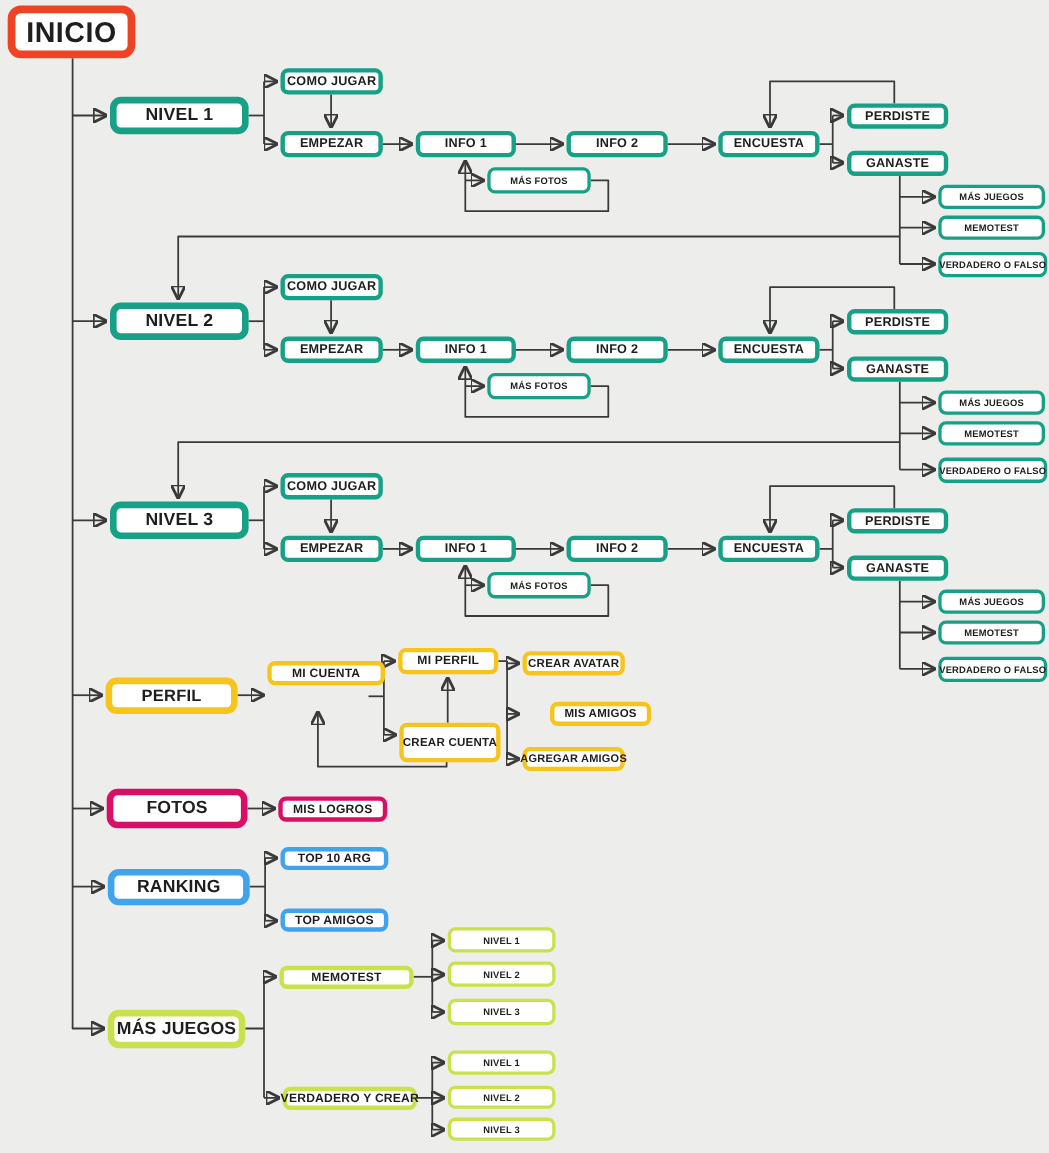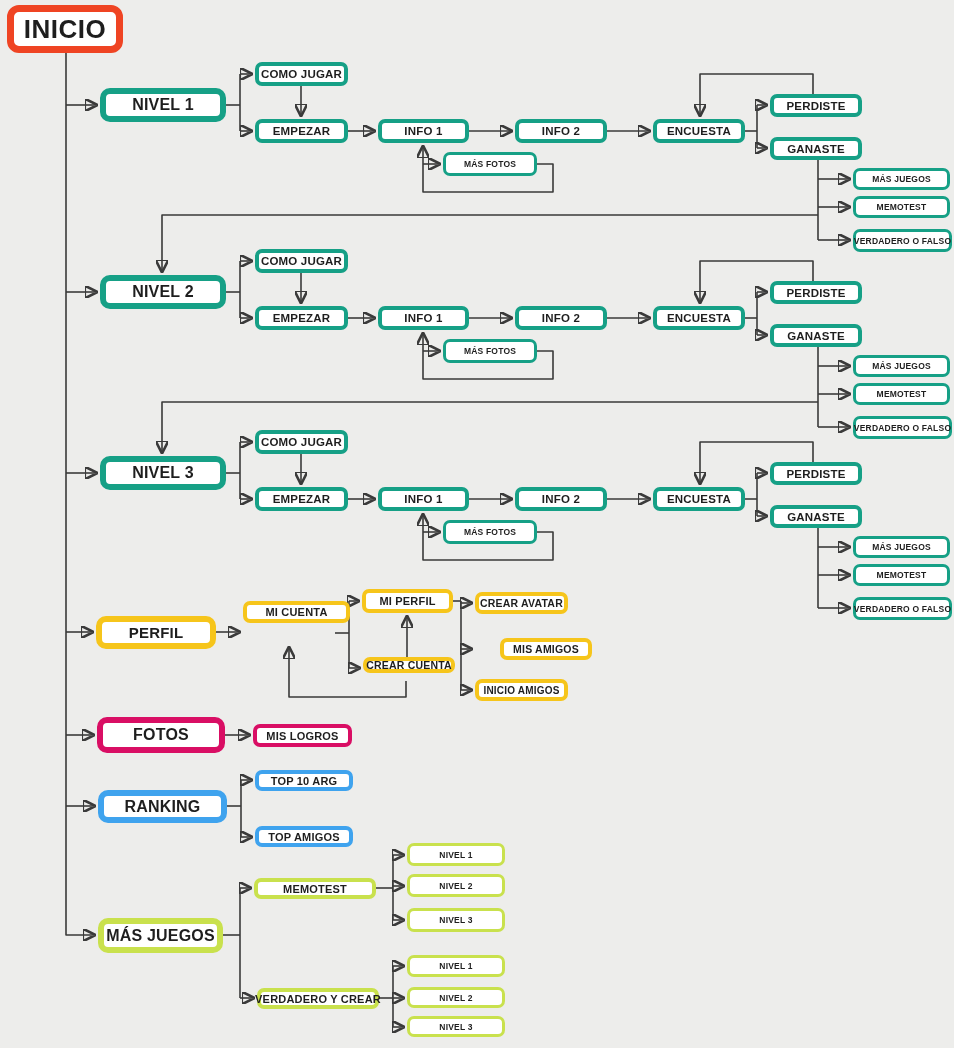--- a/index.html
+++ b/index.html
@@ -193,24 +193,24 @@
   <div class="node med teal" style="left:653px;top:487px;width:92px;height:24px">ENCUESTA</div>
   <div class="node med teal" style="left:770px;top:462px;width:92px;height:23px">PERDISTE</div>
   <div class="node med teal" style="left:770px;top:505px;width:92px;height:23px">GANASTE</div>
   <div class="node sm teal" style="left:853px;top:536px;width:97px;height:22px">MÁS JUEGOS</div>
   <div class="node sm teal" style="left:853px;top:564px;width:97px;height:22px">MEMOTEST</div>
   <div class="node sm teal" style="left:853px;top:597px;width:99px;height:23px">VERDADERO O FALSO</div>
 
   <div class="node xl yellow" style="left:96px;top:616px;width:120px;height:33px;font-size:15px">PERFIL</div>
   <div class="node med yellow" style="left:243px;top:601px;width:107px;height:22px;font-size:11px">MI CUENTA</div>
   <div class="node med yellow" style="left:362px;top:589px;width:91px;height:24px;font-size:11px">MI PERFIL</div>
-  <div class="node med2 yellow" style="left:363px;top:657px;width:92px;height:16px">CREAR CUENTA</div>
+  <div class="node med2 yellow" style="left:363px;top:657px;width:92px;height:36px">CREAR CUENTA</div>
   <div class="node med2 yellow" style="left:475px;top:592px;width:93px;height:22px">CREAR AVATAR</div>
   <div class="node med2 yellow" style="left:500px;top:638px;width:92px;height:22px">MIS AMIGOS</div>
-  <div class="node med2 yellow" style="left:475px;top:679px;width:93px;height:22px;font-size:10px">INICIO AMIGOS</div>
+  <div class="node med2 yellow" style="left:475px;top:679px;width:93px;height:22px;font-size:10px">AGREGAR AMIGOS</div>
 
   <div class="node xl pink" style="left:97px;top:717px;width:128px;height:36px">FOTOS</div>
   <div class="node med pink" style="left:253px;top:724px;width:99px;height:23px;font-size:11px">MIS LOGROS</div>
 
   <div class="node xl blue" style="left:98px;top:790px;width:129px;height:33px">RANKING</div>
   <div class="node med blue" style="left:255px;top:770px;width:98px;height:21px;font-size:11px">TOP 10 ARG</div>
   <div class="node med blue" style="left:255px;top:826px;width:98px;height:21px;font-size:11px">TOP AMIGOS</div>
 
   <div class="node xl lime" style="left:98px;top:918px;width:125px;height:35px">MÁS JUEGOS</div>
   <div class="node med lime" style="left:254px;top:878px;width:122px;height:21px;font-size:11px">MEMOTEST</div>

